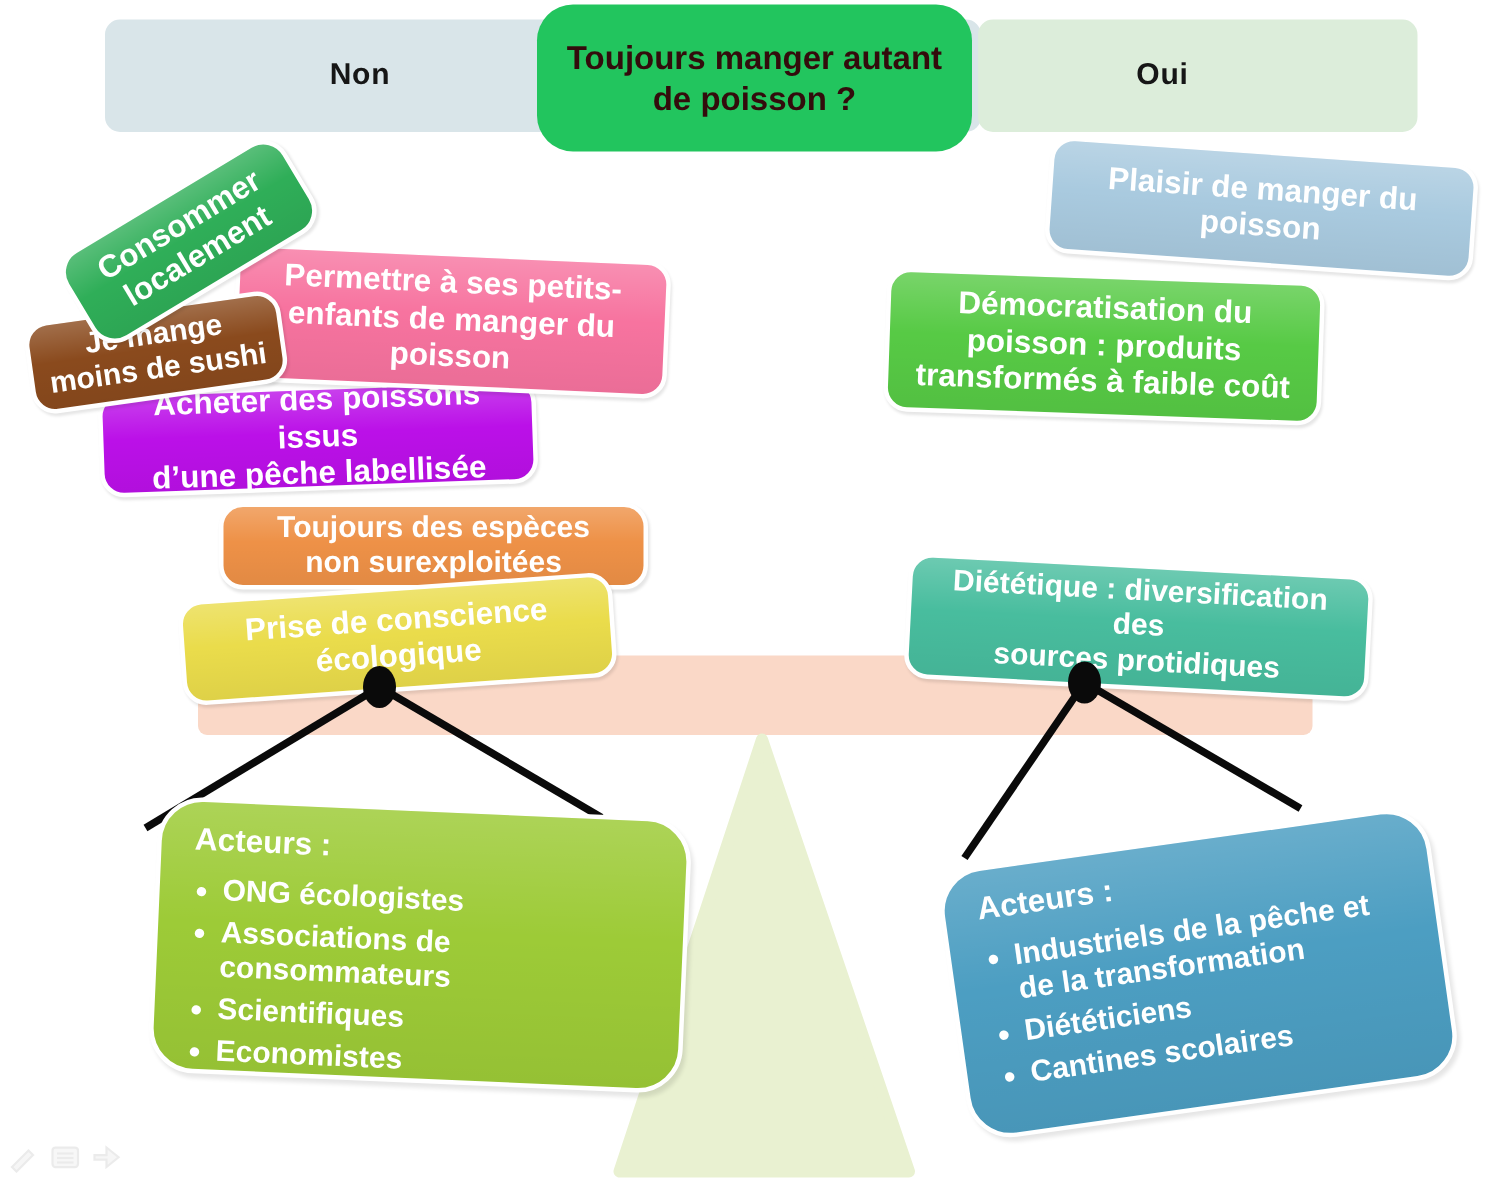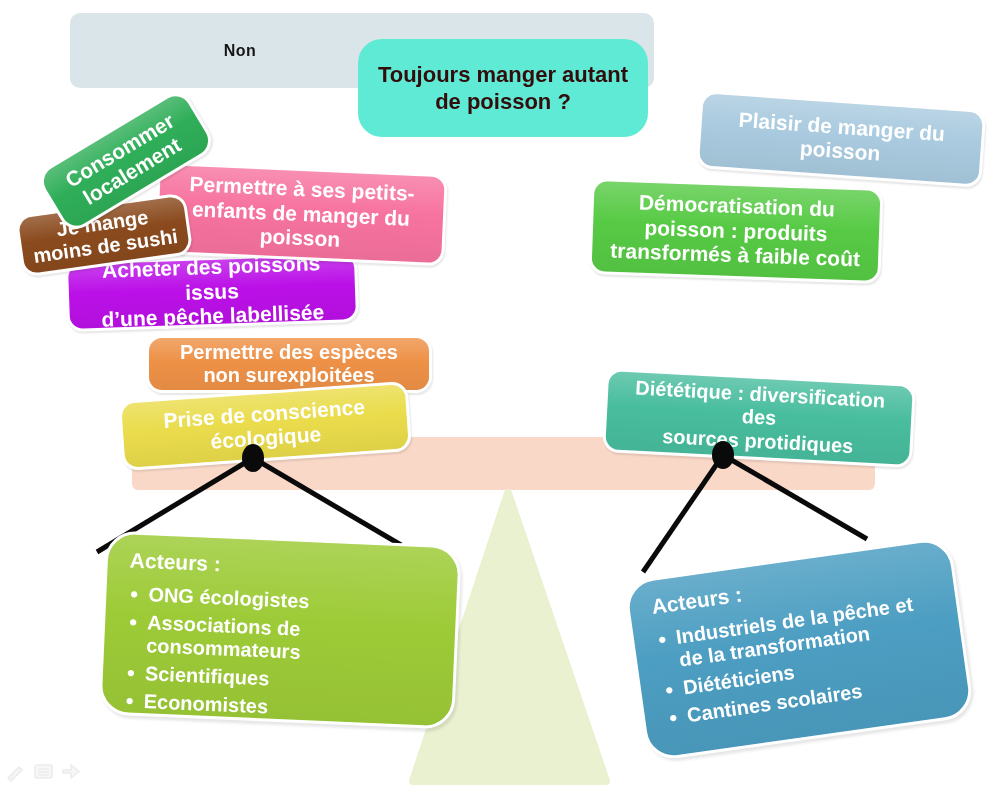--- a/index.html
+++ b/index.html
@@ -4,21 +4,21 @@
 <style>
   html,body{margin:0;padding:0;background:#fff;}
   .canvas{position:relative;width:1000px;height:789px;background:#fff;overflow:hidden;
           font-family:"Liberation Sans",sans-serif;}
 
   
   .bar{position:absolute;top:13px;height:75px;border-radius:10px;}
   .bar-left{left:70px;width:584px;}
   .bar-right{left:652px;width:293px;}
   .bar-label{position:absolute;top:0;height:75px;display:flex;align-items:center;justify-content:center;
-             font-size:16px;font-weight:bold;color:#161616;letter-spacing:.5px;}
+             font-size:20px;font-weight:bold;color:#161616;letter-spacing:.5px;}
   .bar-left .bar-label{left:85px;width:170px;}
   .bar-right .bar-label{left:38px;width:170px;}
 
   
   .question{position:absolute;left:358px;top:3px;width:290px;height:98px;border-radius:24px;
             display:flex;align-items:center;justify-content:center;text-align:center;
             font-size:22px;font-weight:bold;line-height:1.25;white-space:pre-line;}
 
   
   .beam{position:absolute;left:132px;top:437px;width:743px;height:53px;border-radius:6px;}
@@ -57,40 +57,43 @@
   .pc{position:absolute;opacity:.55;}
 </style>
 </head>
 <body>
 
 <div class="canvas">
 
   <div class="bar bar-left" style="background-color: rgb(217, 229, 233);">
     <span class="bar-label">Non</span>
   </div>
+  <div class="bar bar-right" style="background-color: rgb(220, 237, 218);">
+    <span class="bar-label">Oui</span>
+  </div>
 
-  <div class="question" style="background-color: #5eead4; color: rgb(51, 12, 12); margin-top: 36px;">Toujours manger autant
+  <div class="question" style="background-color: #22c55e; color: rgb(51, 12, 12);">Toujours manger autant
 de poisson ?</div>
 
   <div class="beam" style="background-color: rgb(250, 216, 199);"></div>
 
   <svg class="bgsvg" width="1000" height="789">
     <polygon points="508,493 413,781 606,781" fill="#e9f1d1" stroke="#e9f1d1" stroke-width="8" stroke-linejoin="round"></polygon>
   </svg>
 
   <div class="rbox" id="b-labellisee" style="background-color: rgb(187, 16, 232);">Acheter des poissons issus
 d’une pêche labellisée</div>
   <div class="rbox" id="b-enfants" style="background-color: rgb(247, 115, 159);">Permettre à ses petits-
 enfants de manger du
 poisson</div>
   <div class="rbox" id="b-sushi" style="background-color: rgb(138, 74, 29);">Je mange
 moins de sushi</div>
   <div class="rbox" id="b-local" style="background-color: rgb(47, 174, 88);">Consommer
 localement</div>
-  <div class="rbox" id="b-especes" style="background-color: rgb(238, 145, 71);">Permettre des espèces
+  <div class="rbox" id="b-especes" style="background-color: rgb(238, 145, 71);">Toujours des espèces
 non surexploitées</div>
   <div class="rbox" id="b-conscience" style="background-color: rgb(234, 220, 75);">Prise de conscience
 écologique</div>
 
   <div class="rbox" id="b-plaisir" style="background-color: rgb(169, 202, 223);">Plaisir de manger du
 poisson</div>
   <div class="rbox" id="b-dietetique" style="background-color: rgb(72, 189, 158);">Diététique : diversification des
 sources protidiques</div>
   <div class="rbox" id="b-demo" style="background-color: rgb(87, 202, 69);">Démocratisation du
 poisson : produits

